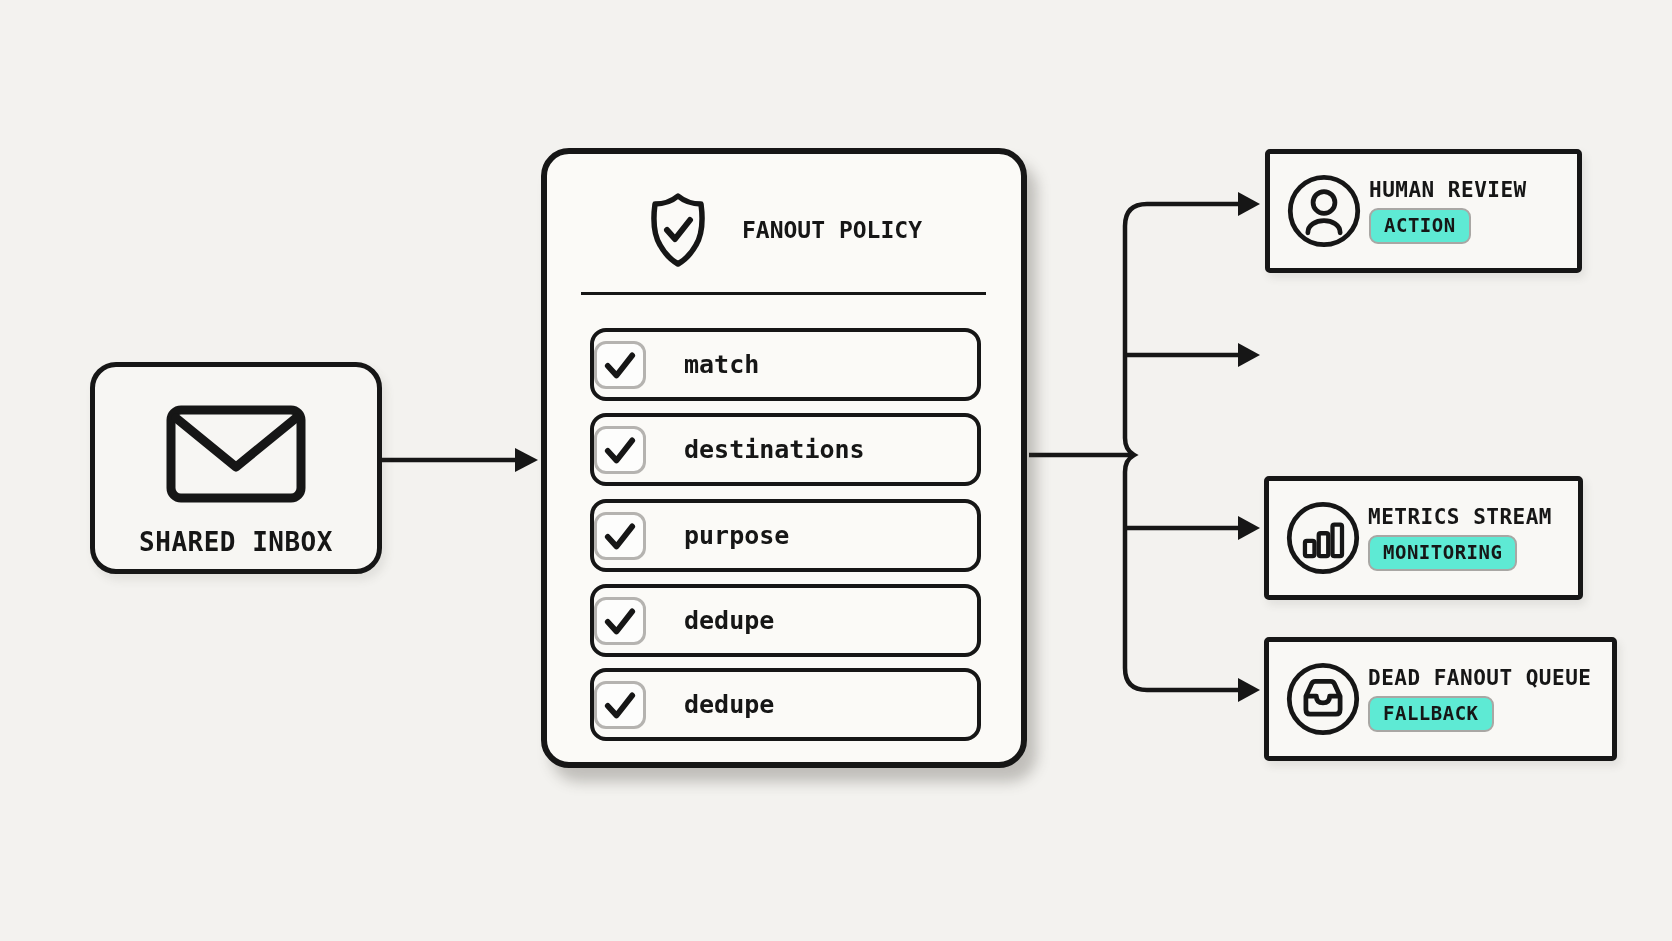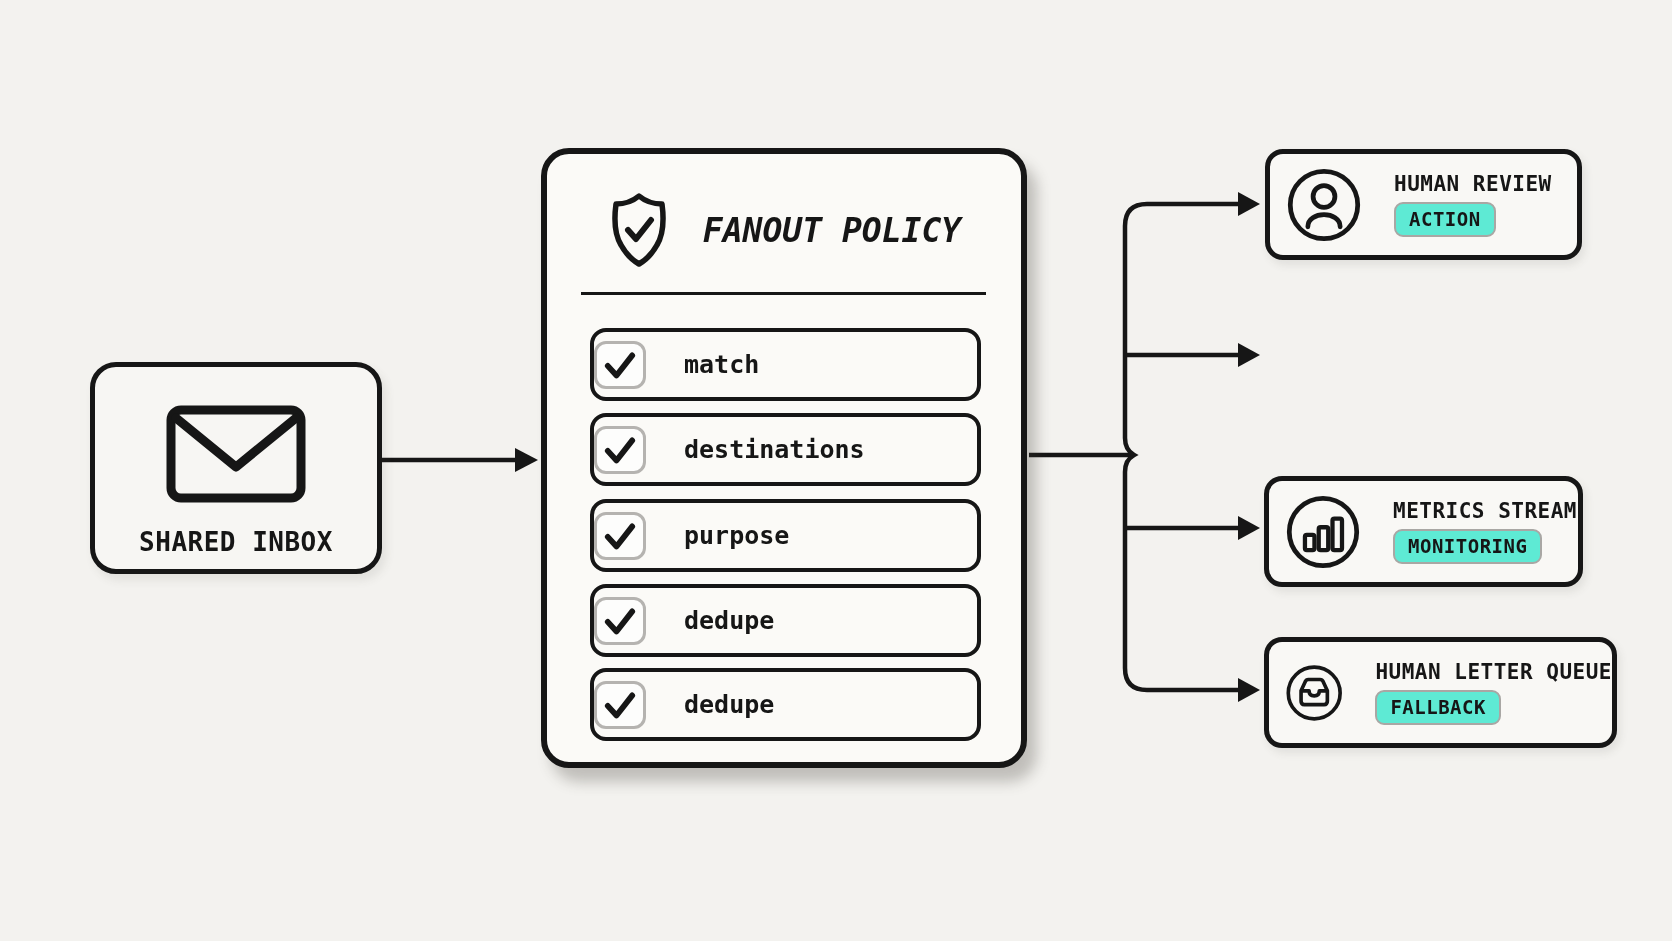--- a/index.html
+++ b/index.html
@@ -25,41 +25,41 @@
   .card{
     position:absolute;left:541px;top:148px;width:486px;height:620px;
     border:6px solid #161616;border-radius:28px;background:#fbfaf7;
     box-shadow:10px 14px 14px rgba(60,56,50,.28);
     box-sizing:border-box;
   }
   .card-header{
     position:absolute;left:0;right:0;top:34px;height:84px;
     display:flex;align-items:center;justify-content:center;gap:32px;
   }
-  .card-title{font-size:33px;font-weight:bold;line-height:1;font-style:italic;}
+  .card-title{font-size:23px;font-weight:bold;line-height:1;}
   .divider{position:absolute;left:34px;top:138px;width:405px;height:3px;background:#161616;}
   .rowlist .row{
     position:absolute;left:43px;width:391px;height:73px;
     border:4px solid #161616;border-radius:16px;background:#fbfaf7;
     box-sizing:border-box;display:flex;align-items:center;
   }
   .row-0{top:174px}.row-1{top:259px}.row-2{top:345px}.row-3{top:430px}.row-4{top:514px}
   .checkbox{
     width:52px;height:48px;border:3px solid #b5b3b0;border-radius:12px;
     background:#fdfdfc;box-sizing:border-box;flex:0 0 auto;
     display:flex;align-items:center;justify-content:center;
   }
   .row-label{margin-left:38px;font-size:25px;font-weight:600;}
 
   
   .out{
-    position:absolute;height:111px;
-    border:5px solid #161616;border-radius:18px;background:#f9f8f5;
+    position:absolute;height:124px;
+    border:5px solid #161616;border-radius:5px;background:#f9f8f5;
     box-shadow:3px 5px 8px rgba(70,66,60,.10);
-    box-sizing:border-box;display:flex;align-items:center;padding-left:16px;gap:32px;
+    box-sizing:border-box;display:flex;align-items:center;padding-left:16px;gap:7px;
   }
   .out-0{left:1265px;top:149px;width:317px}
   .out-1{left:1264px;top:304px;width:316px}
   .out-2{left:1264px;top:476px;width:319px}
   .out-3{left:1264px;top:637px;width:353px}
   .out-text{display:flex;flex-direction:column;align-items:flex-start;gap:6px;}
   .out-title{font-size:21px;font-weight:bold;letter-spacing:.5px;white-space:nowrap;}
   .badge{
     display:inline-block;border:2.5px solid #a9a7a4;border-radius:9px;background:#5eead4;
     padding:4px 13px;font-size:19px;font-weight:600;letter-spacing:.5px;line-height:1.25;
@@ -177,18 +177,18 @@
     </div>
   </div>
 
   <div class="out out-3">
     <svg width="76" height="76" viewBox="-40 -40 80 80">
       <circle r="35.5" fill="none" stroke="#161616" stroke-width="5"></circle>
       <path d="M -18 -3 L -12 -16 Q -11 -18.5 -8 -18.5 H 8 Q 11 -18.5 12 -16 L 18 -3 V 11 Q 18 16 13.5 16 H -13.5 Q -18 16 -18 11 Z" fill="none" stroke="#161616" stroke-width="5" stroke-linejoin="round"></path>
       <path d="M -18 -3 H -7 Q -7 4 0 4 Q 7 4 7 -3 H 18" fill="none" stroke="#161616" stroke-width="5" stroke-linejoin="round"></path>
     </svg>
     <div class="out-text">
-      <div class="out-title">HUMAN LETTER QUEUE</div>
+      <div class="out-title">DEAD FANOUT QUEUE</div>
       <div class="badge">FALLBACK</div>
     </div>
   </div>
 
 </div>
 
 </body></html>

